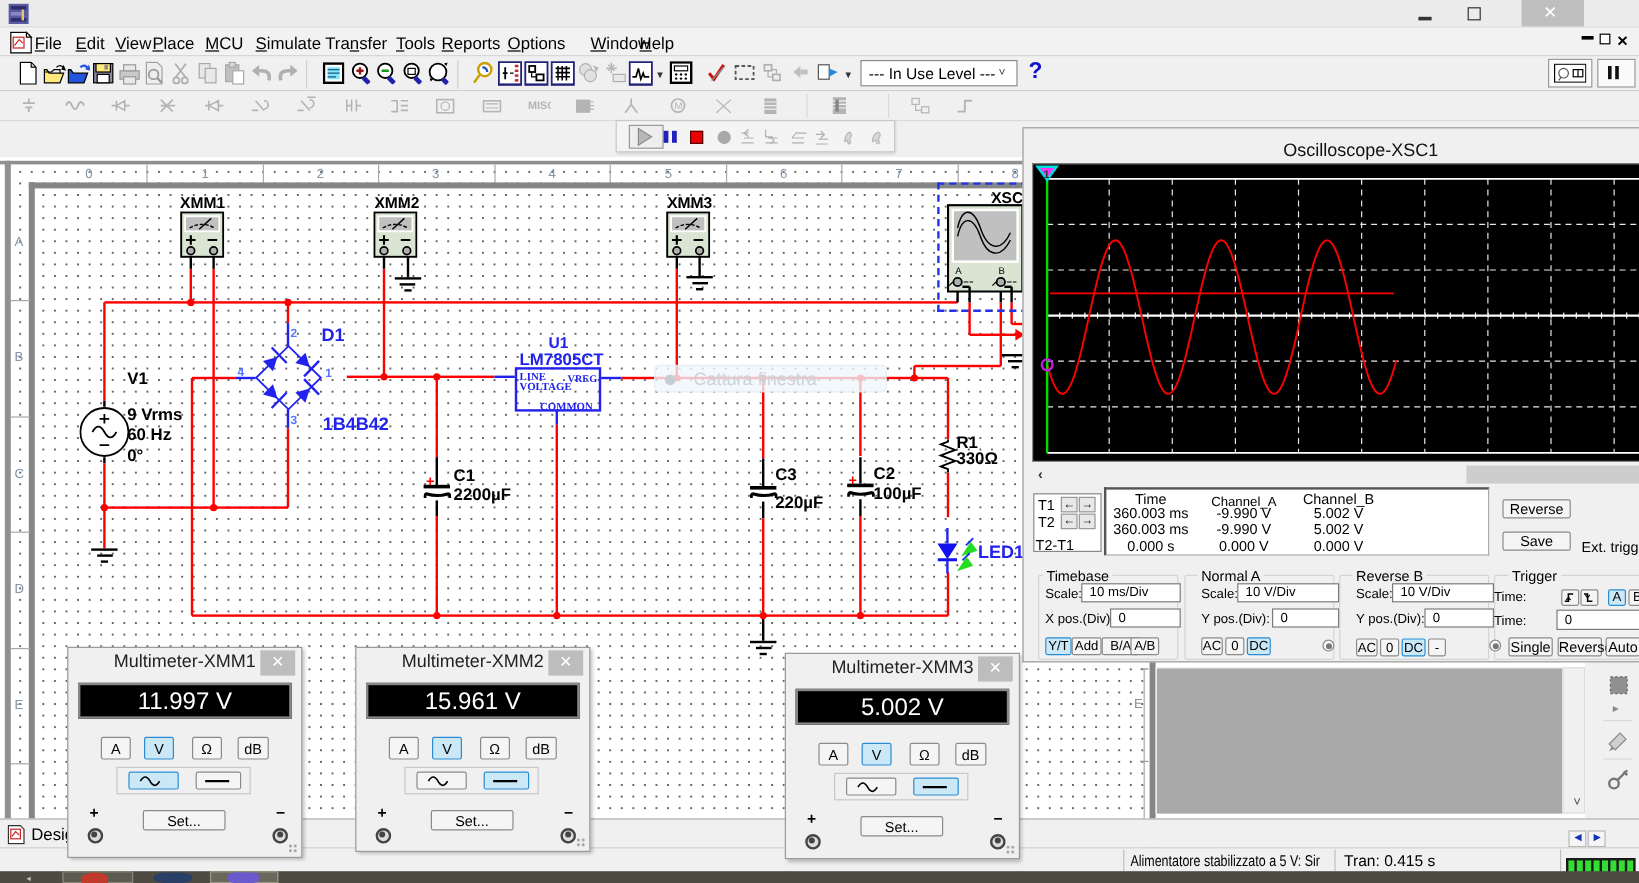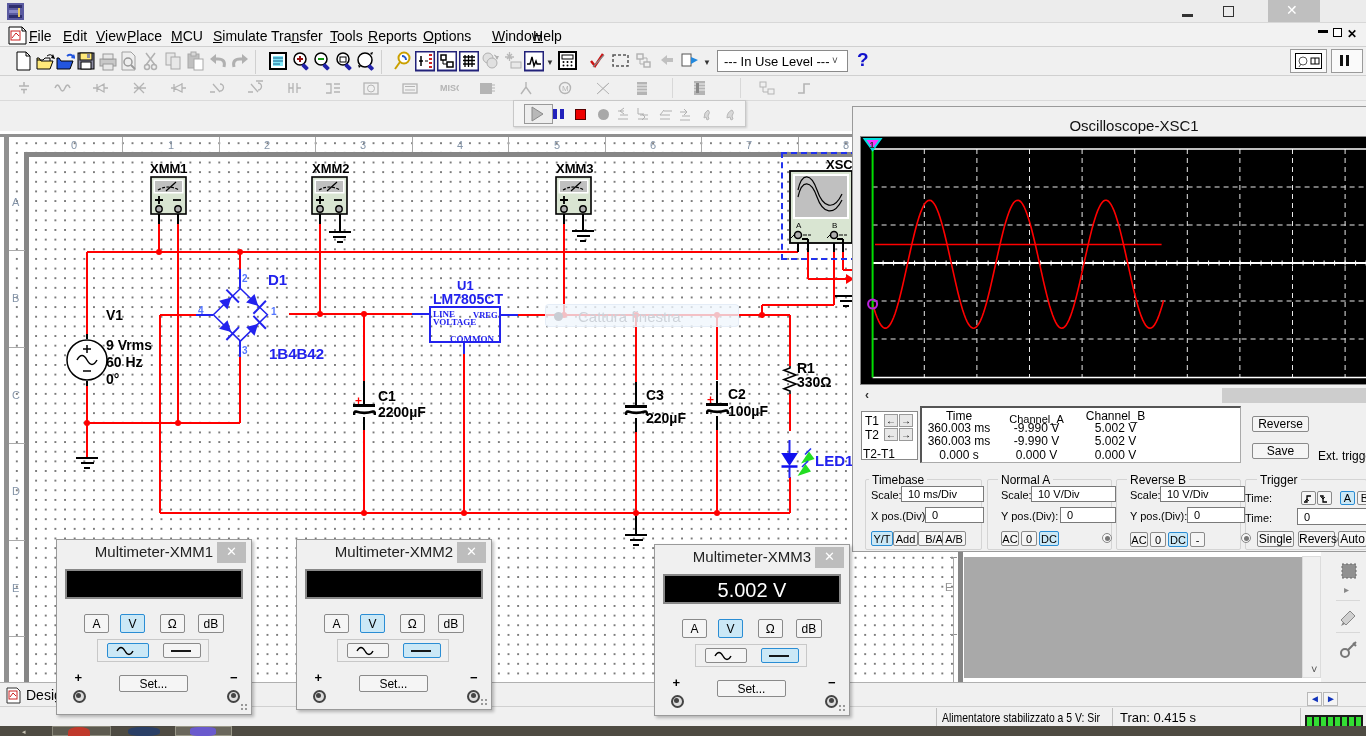--- a/index.html
+++ b/index.html
@@ -795,20 +795,21 @@
     <div class="btn" style="left:404px;top:424px;width:37px;height:16px;line-height:15px;font-size:12px">Single</div>
     <div class="btn" style="left:445px;top:424px;width:37px;height:16px;line-height:15px;font-size:12px">Reverse</div>
     <div class="btn" style="left:485px;top:424px;width:29px;height:16px;line-height:15px;font-size:12px">Auto</div>
   </div>
 
 <div class="abs" id="xmm1" style="left:56px;top:539px;width:196px;height:176px">
     <div class="abs" style="left:0;top:0;width:196px;height:176px;background:#f0f0f0;border:1px solid #9a9a9a;box-shadow:2px 2px 3px rgba(0,0,0,0.25)"></div>
     <div class="abs" style="left:0;top:4px;width:196px;text-align:center;font-size:15px;color:#222">Multimeter-XMM1</div>
     <div class="abs" style="left:161px;top:3px;width:29px;height:21px;background:#bdbdbd;color:#fff;font-size:13px;text-align:center;line-height:20px">✕</div>
     <div class="abs" style="left:9px;top:30px;width:178px;height:30px;background:#000;border:2px solid #888;box-shadow:inset 0 0 0 1px #000"></div>
+    <div class="abs" style="left:9px;top:35px;width:178px;text-align:center;font-size:20px;color:#fff">11.997 V</div>
     <div class="btn" style="left:28px;top:75.4px;width:25px;height:19px;line-height:18px;font-size:12px">A</div>
     <div class="btn btnsel" style="left:64px;top:75.4px;width:25px;height:19px;line-height:18px;font-size:12px">V</div>
     <div class="btn" style="left:103.8px;top:75.4px;width:25px;height:19px;line-height:18px;font-size:12px">Ω</div>
     <div class="btn" style="left:141.9px;top:75.4px;width:26px;height:19px;line-height:18px;font-size:12px">dB</div>
     <div class="abs" style="left:41px;top:100px;width:112px;height:23px;border:1px solid #c8c8c8"></div>
     <div class="btn btnsel" style="left:51.4px;top:104px;width:42px;height:15px"><svg width="24" height="10" style="margin-top:2px">
         <path d="M1 5 q4 -7 8 0 t8 0" fill="none" stroke="#000" stroke-width="1.4"></path>
       </svg></div>
     <div class="btn" style="left:107.1px;top:104px;width:38px;height:15px"><svg width="24" height="10" style="margin-top:2px">
         <path d="M1 5 h20" fill="none" stroke="#000" stroke-width="1.8"></path>
@@ -820,20 +821,21 @@
     <div class="abs" style="left:20.4px;top:154.2px;width:5px;height:5px;border-radius:50%;background:#444"></div>
     <div class="abs" style="left:171.4px;top:150.7px;width:13px;height:13px;border-radius:50%;border:2.5px solid #444;background:#ddd"></div>
     <div class="abs" style="left:174.9px;top:154.2px;width:5px;height:5px;border-radius:50%;background:#444"></div>
     <div class="abs" style="left:184px;top:164px;width:8px;height:8px;background-image:radial-gradient(circle,#999 1px,transparent 1.2px);background-size:4px 4px"></div>
   </div>
 <div class="abs" id="xmm2" style="left:296px;top:539px;width:196px;height:171px">
     <div class="abs" style="left:0;top:0;width:196px;height:171px;background:#f0f0f0;border:1px solid #9a9a9a;box-shadow:2px 2px 3px rgba(0,0,0,0.25)"></div>
     <div class="abs" style="left:0;top:4px;width:196px;text-align:center;font-size:15px;color:#222">Multimeter-XMM2</div>
     <div class="abs" style="left:161px;top:3px;width:29px;height:21px;background:#bdbdbd;color:#fff;font-size:13px;text-align:center;line-height:20px">✕</div>
     <div class="abs" style="left:9px;top:30px;width:178px;height:30px;background:#000;border:2px solid #888;box-shadow:inset 0 0 0 1px #000"></div>
+    <div class="abs" style="left:9px;top:35px;width:178px;text-align:center;font-size:20px;color:#fff">15.961 V</div>
     <div class="btn" style="left:28px;top:75.4px;width:25px;height:19px;line-height:18px;font-size:12px">A</div>
     <div class="btn btnsel" style="left:64px;top:75.4px;width:25px;height:19px;line-height:18px;font-size:12px">V</div>
     <div class="btn" style="left:103.8px;top:75.4px;width:25px;height:19px;line-height:18px;font-size:12px">Ω</div>
     <div class="btn" style="left:141.9px;top:75.4px;width:26px;height:19px;line-height:18px;font-size:12px">dB</div>
     <div class="abs" style="left:41px;top:100px;width:112px;height:23px;border:1px solid #c8c8c8"></div>
     <div class="btn" style="left:51.4px;top:104px;width:42px;height:15px"><svg width="24" height="10" style="margin-top:2px">
         <path d="M1 5 q4 -7 8 0 t8 0" fill="none" stroke="#000" stroke-width="1.4"></path>
       </svg></div>
     <div class="btn btnsel" style="left:107.1px;top:104px;width:38px;height:15px"><svg width="24" height="10" style="margin-top:2px">
         <path d="M1 5 h20" fill="none" stroke="#000" stroke-width="1.8"></path>

